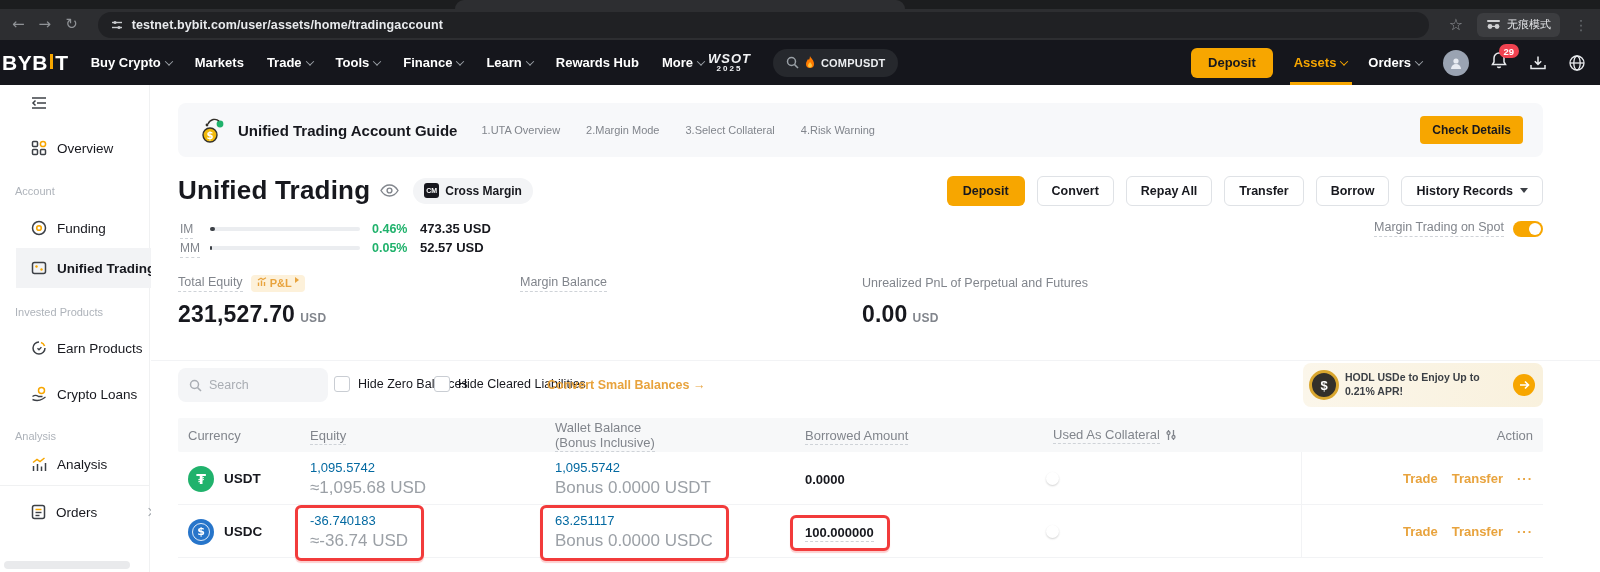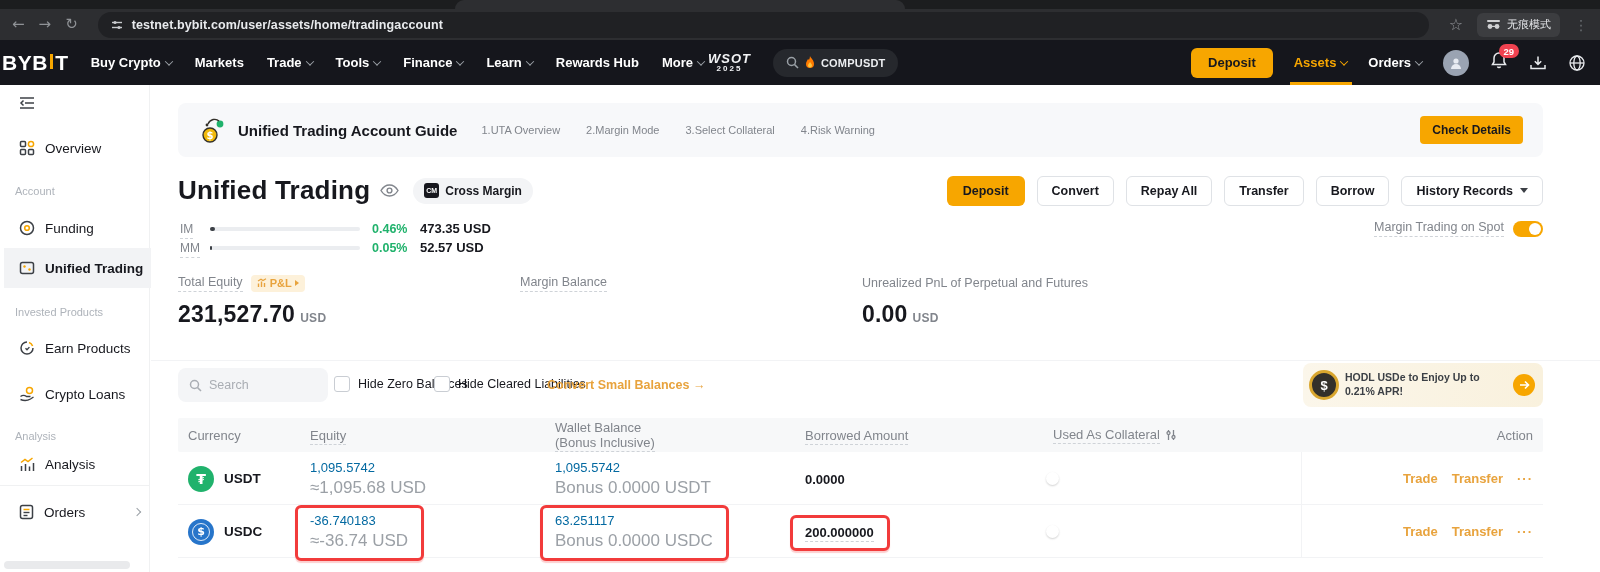--- a/index.html
+++ b/index.html
@@ -35,21 +35,21 @@
   .nav-assets .chev { border-color:#f7a600; }
   .assets-underline { position:absolute; bottom:0; left:-4px; width:62px; height:3px; background:#f7a600; }
   .nav-orders { display:flex; align-items:center; gap:5px; color:#fff; font-size:13px; font-weight:700; cursor:pointer; }
   .avatar { width:26px; height:26px; border-radius:50%; background:#9aa3b2; display:flex; align-items:center; justify-content:center; cursor:pointer; }
   .bell-wrap { position:relative; cursor:pointer; }
   .badge { position:absolute; top:-7px; left:9px; background:#f04250; color:#fff; font-size:9.5px; font-weight:700; border-radius:9px; padding:1.5px 4.5px; }
   .icon-btn { cursor:pointer; display:flex; align-items:center; }
 
   
   .sidebar { position:absolute; top:85px; left:0; width:150px; bottom:0; background:#fff; border-right:1px solid #f0f1f2; }
-  .side-item { position:absolute; left:4px; width:150px; height:34px; display:flex; align-items:center; gap:10px; padding-left:15px; font-size:13.5px; color:#17181e; cursor:pointer; }
+  .side-item { position:absolute; left:16px; width:150px; height:34px; display:flex; align-items:center; gap:10px; padding-left:15px; font-size:13.5px; color:#17181e; cursor:pointer; }
   .side-item.active { background:#f2f3f5; height:40px; font-weight:600; }
   .side-label { position:absolute; left:15px; font-size:11px; color:#aeb3ba; }
   .side-divider { position:absolute; left:0; width:150px; border-top:1px solid #f0f1f2; }
   .side-chev-r { position:absolute; right:14px; width:6px; height:6px; border-right:1.5px solid #9aa0a6; border-bottom:1.5px solid #9aa0a6; transform:rotate(-45deg); }
   .side-bottom-bar { position:absolute; bottom:3px; left:4px; width:126px; height:8px; background:#e9eaec; border-radius:4px; }
 
   
   .content { position:absolute; top:85px; left:151px; right:0; bottom:0; background:#fff; }
 
   .guide { position:absolute; top:18px; left:27px; right:57px; height:54px; background:#f7f8fa; border-radius:8px; display:flex; align-items:center; padding:0 20px; }
@@ -81,21 +81,21 @@
   .margin-spot { position:absolute; top:135px; right:57px; display:flex; align-items:center; gap:9px; }
   .margin-spot-label { font-size:12.5px; color:#81858c; border-bottom:1px dashed #cfd3d8; padding-bottom:2px;text-align:right; }
   .toggle-on { position:relative; width:30px; height:16px; border-radius:9px; background:#f7a600; cursor:pointer; }
   .toggle-on::after { content:""; position:absolute; right:2px; top:2px; width:12px; height:12px; border-radius:50%; background:#fff; }
 
   .stats { position:absolute; top:189px; left:27px; display:flex; }
   .stat { width:342px; }
   .stat-label-row { display:flex; align-items:center; gap:8px; height:18px; }
   .stat-label { font-size:12.5px; color:#81858c; }
   .stat-label.dashed { border-bottom:1px dashed #cfd3d8; padding-bottom:2px; }
-  .pnl-badge { display:flex; align-items:center; gap:3px; background:#fdf1da; border-radius:4px; padding:2.5px 6px; cursor:pointer; }
+  .pnl-badge { display:flex; gap:3px; background:#fdf1da; border-radius:4px; padding:2.5px 6px; cursor:pointer; }
   .pnl-text { font-size:11px; font-weight:700; color:#e8a33d; }
   .tri-right { width:0; height:0; border-top:3.5px solid transparent; border-bottom:3.5px solid transparent; border-left:4.5px solid #e8a33d; }
   .stat-value { margin-top:9px; font-size:23px; font-weight:800; color:#17181e; letter-spacing:.2px; }
   .stat-unit { font-size:12px; font-weight:700; color:#81858c; margin-left:5px; letter-spacing:.3px; }
 
   .section-line { position:absolute; top:275px; left:0; right:0; border-top:1px solid #f2f3f5; }
 
   .search-box { position:absolute; top:283px; left:27px; width:150px; height:34px; background:#f4f5f7; border-radius:8px; display:flex; align-items:center; gap:7px; padding:0 11px; }
   .search-box input { border:none; outline:none; background:transparent; font-size:12.5px; color:#17181e; width:100px; font-family:"Liberation Sans",sans-serif; }
   .search-box input::placeholder { color:#a9adb3; }
@@ -551,21 +551,21 @@
           </span>
         </div>
         <div>
           <span class="annot">
             <div class="cell-main">63.251117</div>
             <div class="cell-sub">Bonus 0.0000 USDC</div>
           </span>
         </div>
         <div>
           <span class="annot">
-            <span class="cell-borrowed dashed-u">200.000000</span>
+            <span class="cell-borrowed dashed-u">100.000000</span>
           </span>
         </div>
         <div>
           <span class="toggle-pale"></span>
         </div>
         <div class="action-cell">
           <span class="act-link">Trade</span>
           <span class="act-link">Transfer</span>
           <span class="act-more">···</span>
         </div>

